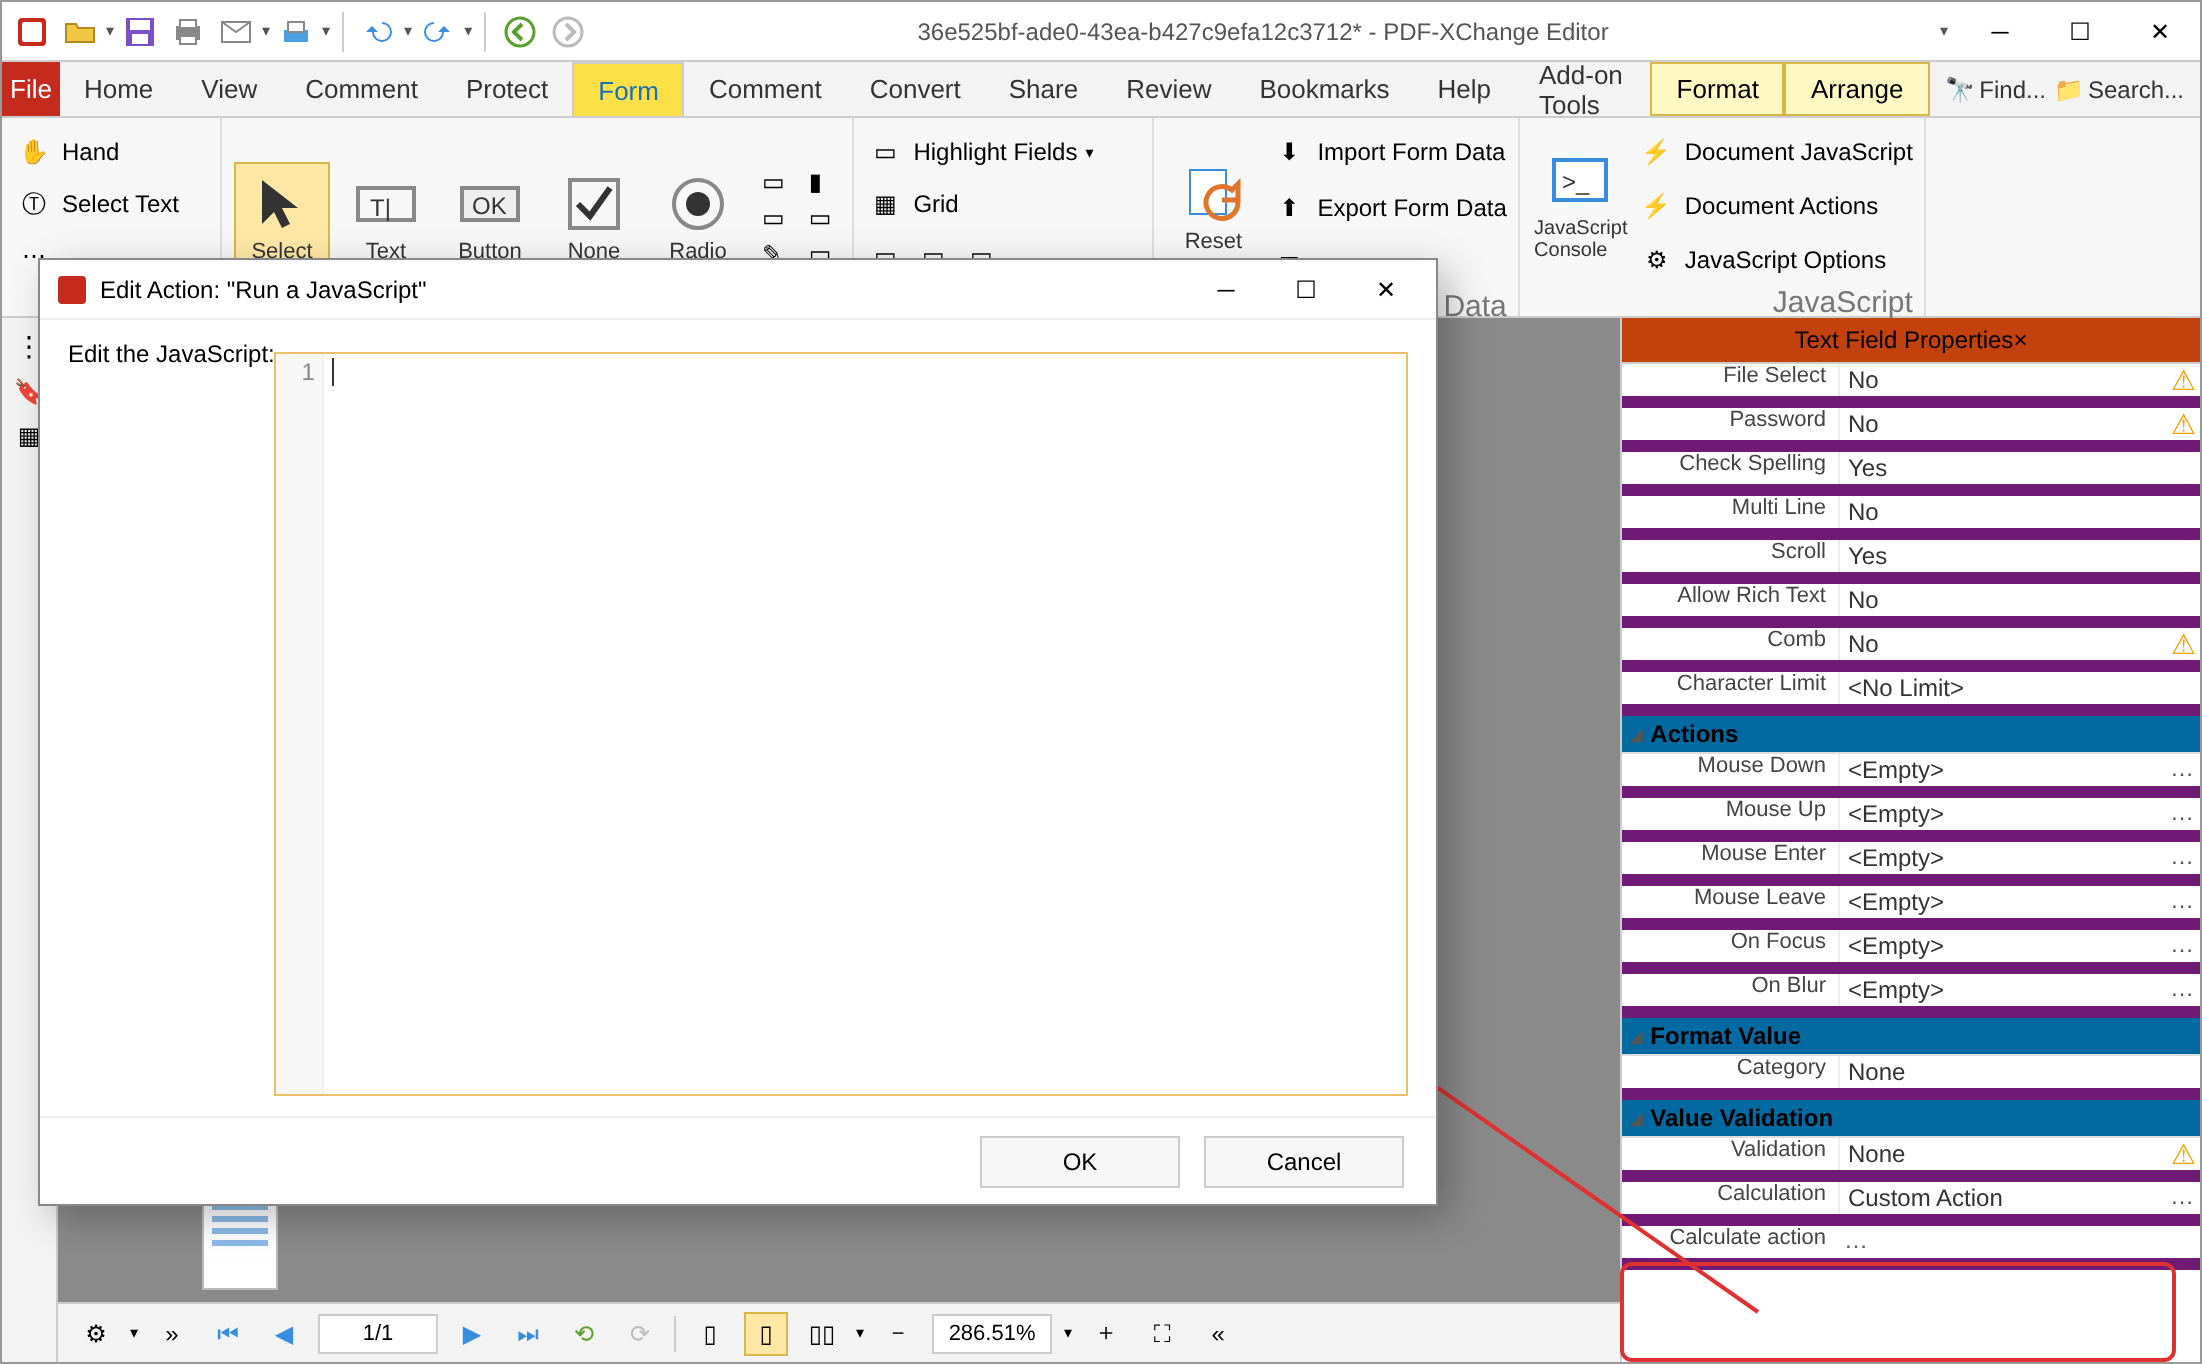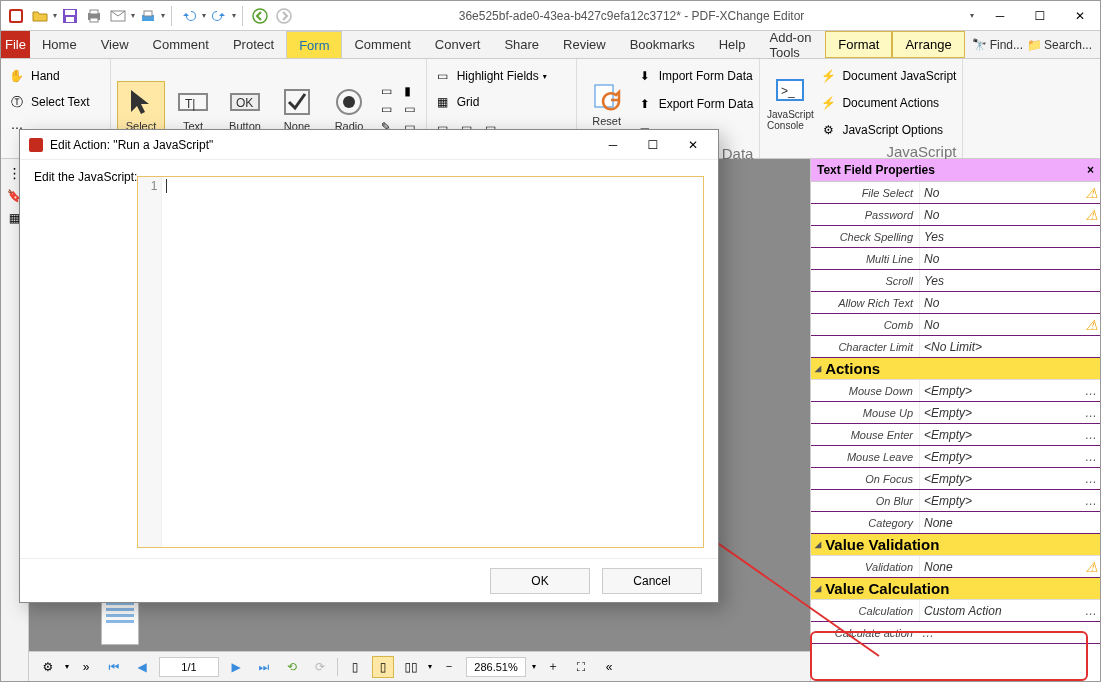--- a/index.html
+++ b/index.html
@@ -27,27 +27,27 @@
 .ribbon .bigbtn { width: 48px; display: flex; flex-direction: column; align-items: center; justify-content: center; gap: 2px; padding: 4px; }
 .ribbon .bigbtn.sel { background: #ffe8a6; border: 1px solid #d9b64a; }
 .ribbon .bigbtn .ico { width: 32px; height: 32px; display: flex; align-items: center; justify-content: center; }
 .ribbon .bigbtn .cap { font-size: 11px; color: #333; }
 .ribbon .smallrow { display: flex; align-items: center; gap: 4px; height: 26px; }
 .ribbon .smallrow .sicon { width: 20px; height: 20px; display:flex; align-items:center; justify-content:center; }
 .workarea { position: absolute; top: 158px; left: 0; right: 0; bottom: 0; display: flex; }
 .leftbar { width: 28px; background: #f3f3f3; border-right: 1px solid #ccc; display:flex; flex-direction: column; align-items: center; gap: 8px; padding-top: 6px; }
 .docarea { flex: 1; background: #8a8a8a; position: relative; display:flex; align-items:center; justify-content:center; }
 .rightpanel { width: 290px; background: #fff; border-left: 1px solid #ccc; display: flex; flex-direction: column; }
-.rightpanel .hdr { background: #f0abfc; border-bottom: 1px solid #ccc; padding: 4px 6px; font-weight: bold; display:flex; justify-content: space-between; }
-.proprow { display: flex; align-items: center; height: 22px; border-bottom: 1px solid #701a75; font-style: italic; }
+.rightpanel .hdr { background: #c2410c; border-bottom: 1px solid #ccc; padding: 4px 6px; font-weight: normal; display:flex; justify-content: center; }
+.proprow { display: flex; align-items: flex-start; height: 22px; border-bottom: 6px solid #701a75; }
 .proprow .plabel { width: 108px; text-align: right; padding-right: 6px; color: #444; font-size: 11px; }
 .proprow .pval { flex: 1; padding-left: 4px; color: #333; font-size: 11px; border-left: 1px solid #eee; height: 100%; display:flex; align-items:center; gap:4px; }
 .proprow .warn { color: #f2a100; font-size: 14px; padding-right: 2px; }
 .proprow .dots { width: 18px; text-align:center; color:#555; }
-.sectionhdr { background: #fde047; padding: 2px 4px; font-weight: bold; font-size: 15px; border-bottom:1px solid #ddd; display:flex; align-items:center; gap:4px; }
+.sectionhdr { background: #0369a1; padding: 2px 4px; font-weight: bold; font-size: 12px; border-bottom:1px solid #ddd; display:flex; align-items:center; gap:4px; }
 .sectionhdr::before { content:"◢"; font-size:8px; color:#555; }
 .redbox { position:absolute; border: 2px solid #e03030; border-radius: 6px; pointer-events:none; }
 .arrow { position:absolute; pointer-events:none; }
 .docpage { background:#fff; width: 260px; height: 320px; box-shadow: 0 0 10px rgba(0,0,0,0.5); display:flex; align-items:center; justify-content:center; position:relative; }
 .statusbar { position:absolute; bottom:0; left:28px; right:290px; height: 30px; background: #f3f3f3; border-top: 1px solid #ccc; display:flex; align-items:center; gap:6px; padding: 0 8px; }
 .statusbar .sbtn { width: 22px; height: 22px; display:flex; align-items:center; justify-content:center; }
 .statusbar input { width: 60px; height: 20px; border:1px solid #ccc; text-align:center; font-size:11px; }
 .dialog { position: absolute; top: 128px; left: 18px; width: 700px; height: 474px; background: #fff; border: 1px solid #888; box-shadow: 6px 6px 18px rgba(0,0,0,0.25); z-index: 50; display:flex; flex-direction:column; }
 .dialog .dtitle { height: 30px; display:flex; align-items:center; padding: 0 8px; gap:6px; border-bottom: 1px solid #eee; }
 .dialog .dtitle .spacer { flex: 1; }
@@ -460,39 +460,39 @@
           <span class="dots">…</span>
         </div>
         <div class="proprow">
           <div class="plabel">On Blur</div>
           <div class="pval">
             <span>&lt;Empty&gt;</span>
           </div>
           <span class="dots">…</span>
         </div>
       </div>
+    <div class="sectionhdr">Format Value</div>
     <div id="prop-format">
         <div class="proprow">
           <div class="plabel">Category</div>
           <div class="pval">
             <span>None</span>
           </div>
         </div>
       </div>
     <div class="sectionhdr">Value Validation</div>
     <div id="prop-valid">
         <div class="proprow">
           <div class="plabel">Validation</div>
           <div class="pval">
             <span>None</span>
           </div>
           <span class="warn">⚠</span>
         </div>
       </div>
-    <div class="sectionhdr">Value Calculation</div>
     <div id="prop-calc">
         <div class="proprow">
           <div class="plabel">Calculation</div>
           <div class="pval">
             <span>Custom Action</span>
           </div>
           <span class="dots">…</span>
         </div>
         <div class="proprow">
           <div class="plabel">Calculate action</div>

